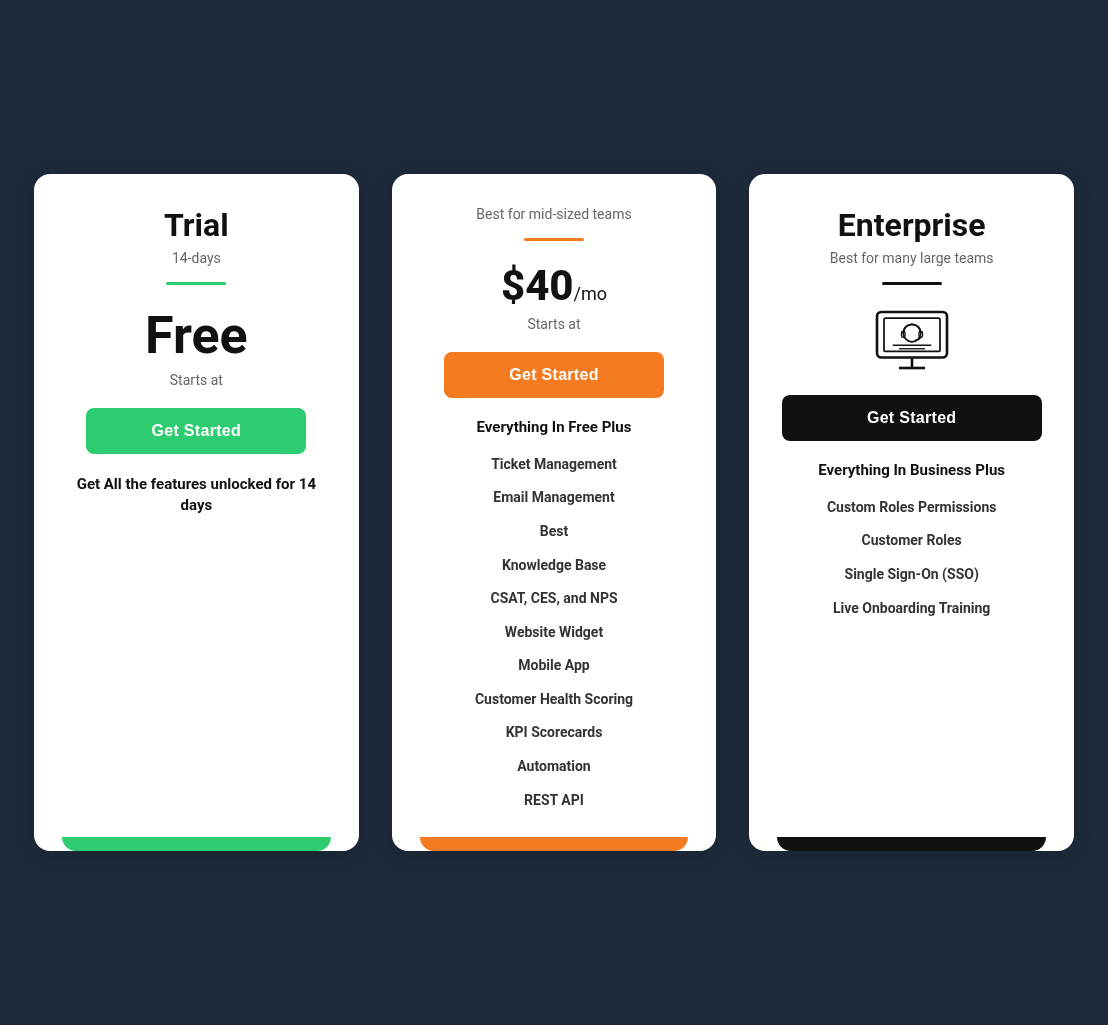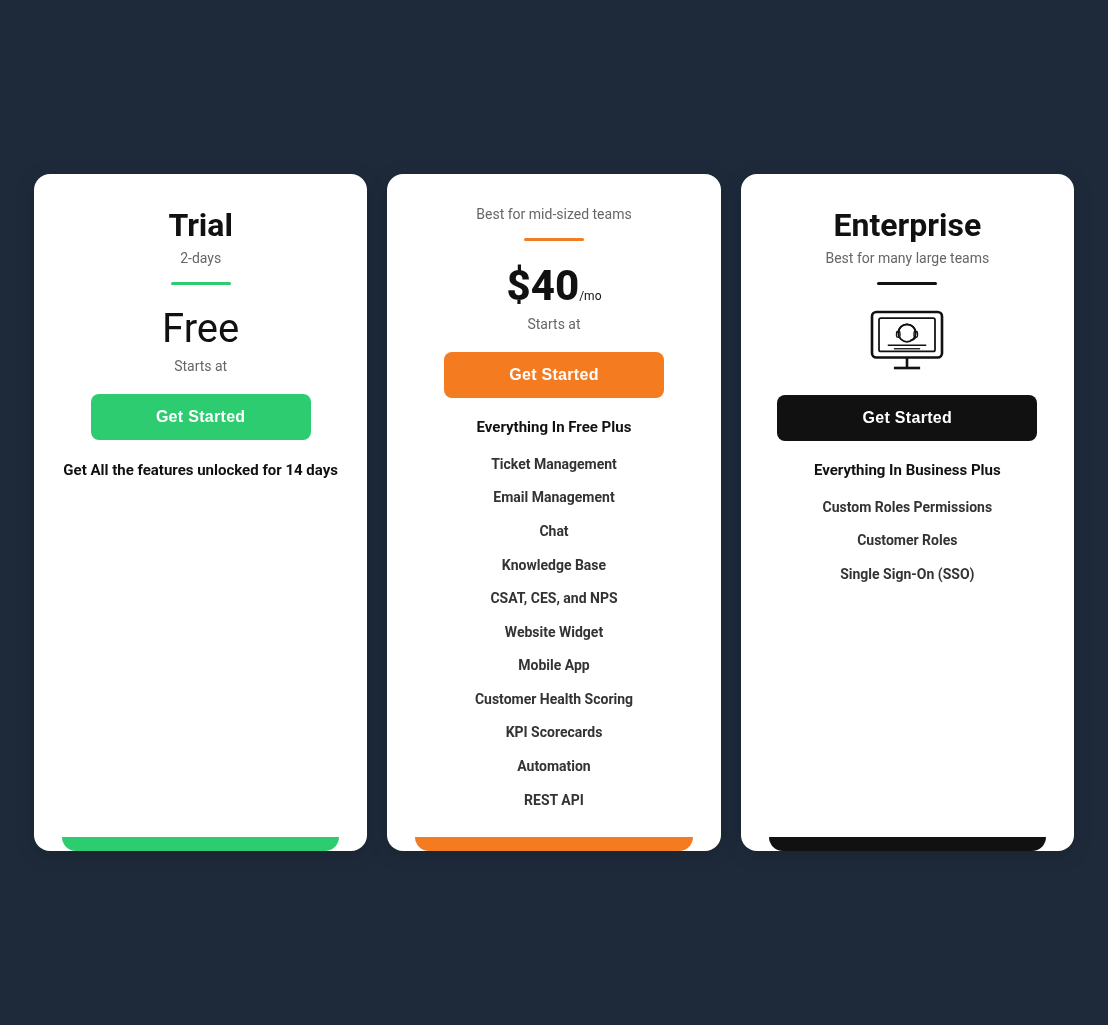--- a/index.html
+++ b/index.html
@@ -7,21 +7,21 @@
       background-color: #1e2a3a;
       display: flex;
       justify-content: center;
       align-items: center;
       min-height: 100vh;
       padding: 20px;
       font-family: -apple-system, BlinkMacSystemFont, 'Segoe UI', Roboto, sans-serif;
     }
     .pricing-container {
       display: flex;
-      gap: 0;
+      gap: 13px;
       align-items: stretch;
       max-width: 1060px;
       width: 100%;
     }
     .plan-card {
       background: #ffffff;
       border-radius: 16px;
       padding: 32px 28px 0 28px;
       display: flex;
       flex-direction: column;
@@ -68,27 +68,27 @@
     .price-block {
       text-align: center;
       margin-bottom: 6px;
     }
     .price-main {
       font-size: 42px;
       font-weight: 800;
       color: #111;
     }
     .price-period {
-      font-size: 12px;
+      font-size: 18px;
       font-weight: 400;
       color: #111;
     }
     .price-free {
-      font-size: 40px;
-      font-weight: 400;
+      font-size: 52px;
+      font-weight: 700;
       color: #111;
     }
     .starts-at {
       font-size: 14px;
       color: #666;
       margin-bottom: 20px;
       text-align: center;
     }
     .cta-button {
       border: none;
@@ -142,21 +142,21 @@
       height: 70px;
     }
   </style>
 </head>
 <body>
 
 <div class="pricing-container">
 
   <div class="plan-card trial">
     <h2 class="plan-name">Trial</h2>
-    <p class="plan-subtitle">2-days</p>
+    <p class="plan-subtitle">14-days</p>
     <div class="divider"></div>
     <div class="price-block">
       <span class="price-free">Free</span>
     </div>
     <p class="starts-at">Starts at</p>
     <button class="cta-button trial-btn">Get Started</button>
     <p class="free-tagline">Get All the features unlocked for 14 days</p>
   </div>
 
   <div class="plan-card business">
@@ -164,21 +164,21 @@
     <div class="divider"></div>
     <div class="price-block">
       <span class="price-main">$40<span class="price-period">/mo</span></span>
     </div>
     <p class="starts-at">Starts at</p>
     <button class="cta-button business-btn">Get Started</button>
     <p class="features-header">Everything In Free Plus</p>
     <ul class="features-list">
       <li>Ticket Management</li>
       <li>Email Management</li>
-      <li>Chat</li>
+      <li>Best</li>
       <li>Knowledge Base</li>
       <li>CSAT, CES, and NPS</li>
       <li>Website Widget</li>
       <li>Mobile App</li>
       <li>Customer Health Scoring</li>
       <li>KPI Scorecards</li>
       <li>Automation</li>
       <li>REST API</li>
     </ul>
   </div>
@@ -206,16 +206,17 @@
         <line x1="28" y1="46" x2="72" y2="46" stroke="#111" stroke-width="1.5"></line>
         <line x1="35" y1="50" x2="65" y2="50" stroke="#111" stroke-width="1.5"></line>
       </svg>
     </div>
     <button class="cta-button enterprise-btn">Get Started</button>
     <p class="features-header">Everything In Business Plus</p>
     <ul class="features-list">
       <li>Custom Roles Permissions</li>
       <li>Customer Roles</li>
       <li>Single Sign-On (SSO)</li>
+      <li>Live Onboarding Training</li>
     </ul>
   </div>
 
 </div>
 
 </body></html>

